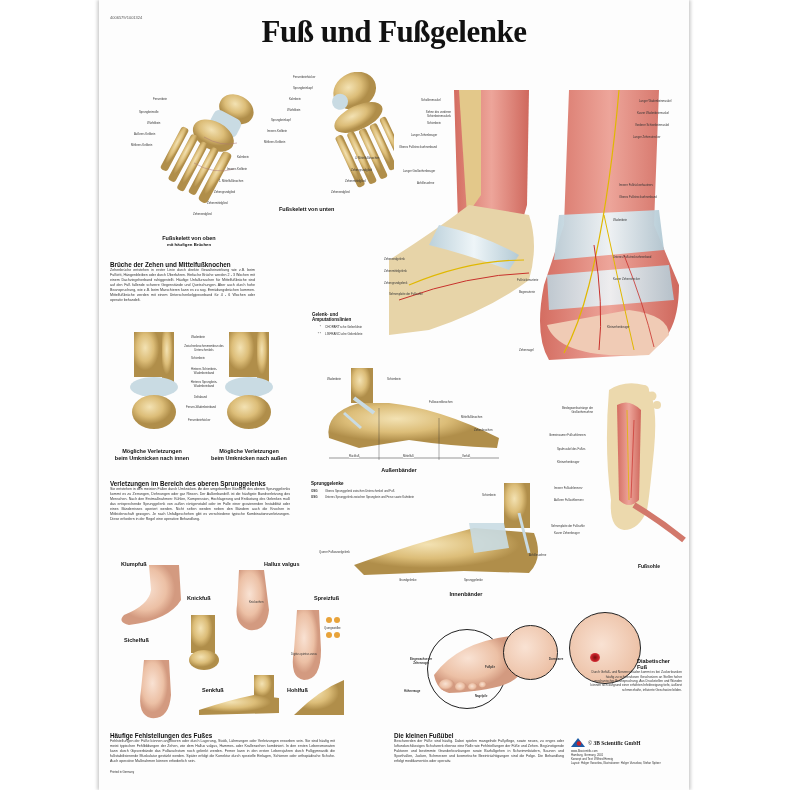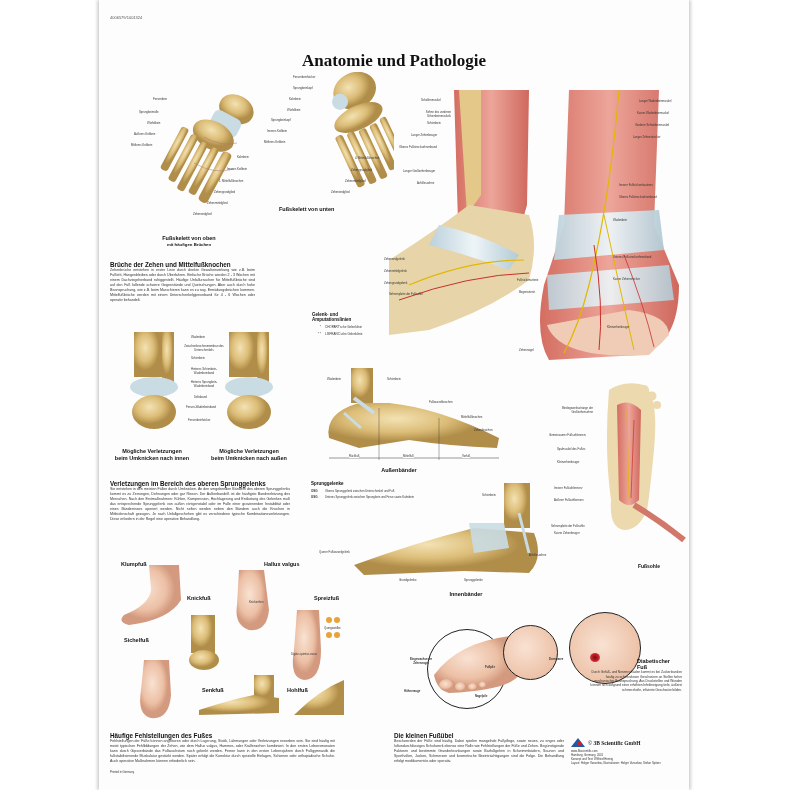--- a/index.html
+++ b/index.html
@@ -33,21 +33,21 @@
   .circle-frame { border: 1.4px solid #222; border-radius: 50%; }
   .legend-row { font-size: 3px; color: #333; display: flex; gap: 4px; align-items: center; }
   .logo-mark { width: 14px; height: 9px; }
 </style>
 </head>
 <body>
 
 <div class="poster">
 
   <div class="abs code">4006579/1001324</div>
-  <div class="abs subtitle">Anatomie und Pathologie</div>
+  <div class="abs title">Fuß und Fußgelenke</div>
 
   <div class="abs" style="left:10px; top:85px; width:150px; height:148px;">
     <svg width="150" height="140" viewBox="0 0 150 140">
       <defs>
         <radialGradient id="bg1" cx="40%" cy="35%">
             <stop offset="0" stop-color="#f3e2b3"></stop>
             <stop offset="0.6" stop-color="#dcbd78"></stop>
             <stop offset="1" stop-color="#b08e4a"></stop>
           </radialGradient>
       </defs>

